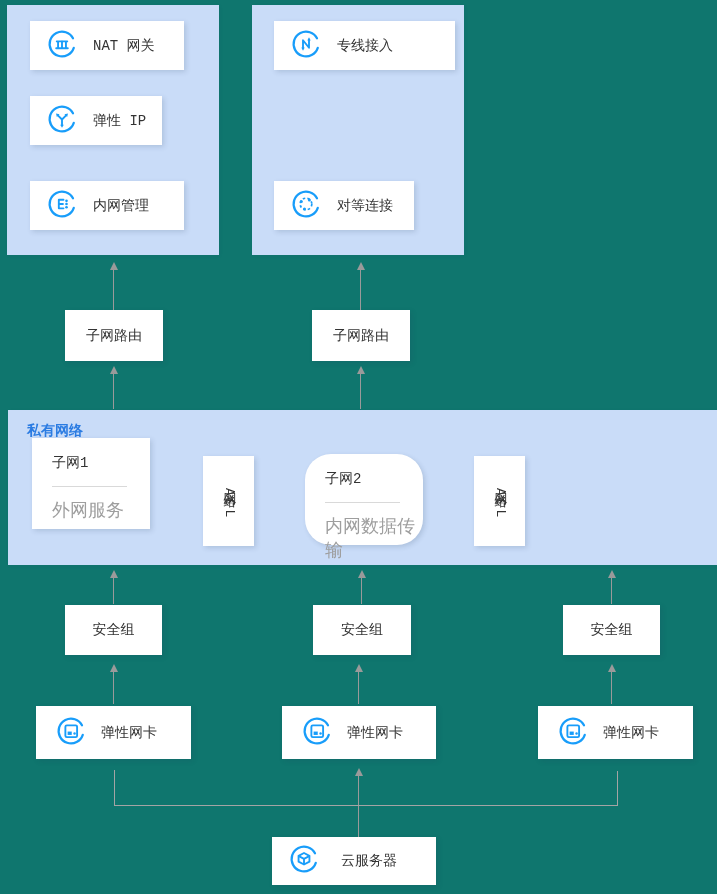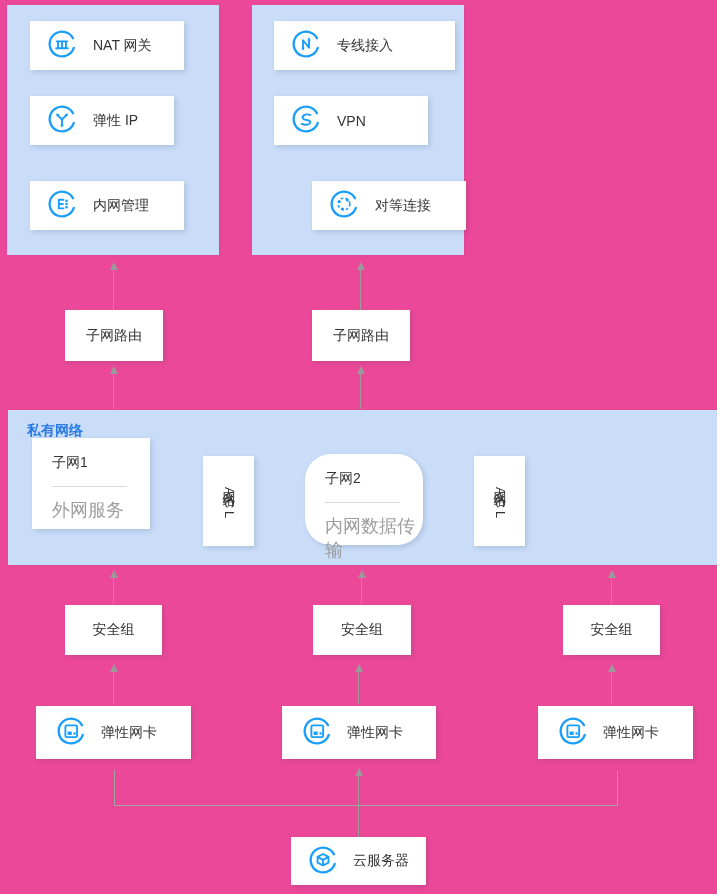--- a/index.html
+++ b/index.html
@@ -1,18 +1,18 @@
 <!DOCTYPE html>
 <html><head>
 <meta charset="utf-8">
 <style>
   html,body{margin:0;padding:0;background:#eef0f5;}
   .canvas{
-    position:relative;width:717px;height:894px;background:#ec4899;
-    font-family:Liberation Sans, sans-serif;overflow:hidden;
+    position:relative;width:717px;height:894px;background:#0f766e;
+    font-family:Liberation Mono, monospace;overflow:hidden;
   }
   .container{
     position:absolute;background:#c9dcf8;
     box-shadow:1px 1px 3px rgba(40,70,110,.08);
   }
   .wcard{
     position:absolute;background:#ffffff;
     box-shadow:2px 2px 5px rgba(31,56,88,.16);
     color:#333;font-size:14px;
   }
@@ -39,21 +39,21 @@
   <div class="container" style="left:7px;top:5px;width:212px;height:250px;">
     <div class="wcard icon-card" style="left:23px;top:16px;width:154px;height:49px;">
       <span>
         <svg class="icn" width="30" height="30" viewBox="0 0 32 32">
           <circle cx="16" cy="16" r="13.2" fill="none" stroke="#189dfa" stroke-width="2.4" stroke-dasharray="72 11" stroke-linecap="round" transform="rotate(18 16 16)"></circle>
           <path d="M9.8 20.5 H22.2 M11.8 20 V14 M16 20 V13 M20.2 20 V14 M10.4 13.2 H21.6" fill="none" stroke="#189dfa" stroke-width="2" stroke-linecap="round"></path>
         </svg>
       </span>
       <span>NAT 网关</span>
     </div>
-    <div class="wcard icon-card" style="left:23px;top:91px;width:144px;height:49px;">
+    <div class="wcard icon-card" style="left:23px;top:91px;width:132px;height:49px;">
       <span>
         <svg class="icn" width="30" height="30" viewBox="0 0 32 32">
           <circle cx="16" cy="16" r="13.2" fill="none" stroke="#189dfa" stroke-width="2.4" stroke-dasharray="72 11" stroke-linecap="round" transform="rotate(18 16 16)"></circle>
           <path d="M16 16.5 L11.6 12.1 M16 16.5 L20.4 12.1 M16 16.5 V22" fill="none" stroke="#189dfa" stroke-width="2" stroke-linecap="round"></path>
           <polygon points="9.6,10.1 13.4,11 10.5,13.9" fill="#189dfa"></polygon>
           <polygon points="22.4,10.1 21.5,13.9 18.6,11" fill="#189dfa"></polygon>
           <polygon points="16,25.2 14.1,22 17.9,22" fill="#189dfa"></polygon>
         </svg>
       </span>
       <span>弹性 IP</span>
@@ -77,30 +77,21 @@
       <span>
         <svg class="icn" width="30" height="30" viewBox="0 0 32 32">
           <circle cx="16" cy="16" r="13.2" fill="none" stroke="#189dfa" stroke-width="2.4" stroke-dasharray="72 11" stroke-linecap="round" transform="rotate(18 16 16)"></circle>
           <path d="M12.8 20.6 V12 L19.2 20 V11.4" fill="none" stroke="#189dfa" stroke-width="2" stroke-linecap="round" stroke-linejoin="round"></path>
           <polygon points="19.2,8.8 17.4,12.2 21,12.2" fill="#189dfa"></polygon>
           <polygon points="12.8,23.2 11,19.8 14.6,19.8" fill="#189dfa"></polygon>
         </svg>
       </span>
       <span>专线接入</span>
     </div>
-    <div class="wcard icon-card" style="left:22px;top:91px;width:154px;height:49px;">
-      <span>
-        <svg class="icn" width="30" height="30" viewBox="0 0 32 32">
-          <circle cx="16" cy="16" r="13.2" fill="none" stroke="#189dfa" stroke-width="2.4" stroke-dasharray="72 11" stroke-linecap="round" transform="rotate(18 16 16)"></circle>
-          <path d="M20.8 11.8 C14.4 9.6 11.5 13 12.8 15.4 C14.1 17.9 19.5 16.3 20.5 18.8 C21.5 21.3 17 23.4 11.3 21.2" fill="none" stroke="#189dfa" stroke-width="2" stroke-linecap="round"></path>
-        </svg>
-      </span>
-      <span>VPN</span>
-    </div>
-    <div class="wcard icon-card" style="left:22px;top:176px;width:154px;height:49px;margin-left:38px;">
+    <div class="wcard icon-card" style="left:22px;top:176px;width:140px;height:49px;">
       <span>
         <svg class="icn" width="30" height="30" viewBox="0 0 32 32">
           <circle cx="16" cy="16" r="13.2" fill="none" stroke="#189dfa" stroke-width="2.4" stroke-dasharray="72 11" stroke-linecap="round" transform="rotate(18 16 16)"></circle>
           <circle cx="16" cy="16" r="6.2" fill="none" stroke="#189dfa" stroke-width="1.8" stroke-dasharray="2.6 2.4"></circle>
           <circle cx="11" cy="13.4" r="1.6" fill="#189dfa"></circle>
           <circle cx="19.6" cy="11.8" r="1.6" fill="#189dfa"></circle>
           <circle cx="14.4" cy="21.2" r="1.6" fill="#189dfa"></circle>
         </svg>
       </span>
       <span>对等连接</span>
@@ -176,21 +167,21 @@
       <svg class="icn" width="30" height="30" viewBox="0 0 32 32">
         <circle cx="16" cy="16" r="13.2" fill="none" stroke="#189dfa" stroke-width="2.4" stroke-dasharray="72 11" stroke-linecap="round" transform="rotate(18 16 16)"></circle>
         <rect x="10" y="10" width="12.5" height="12.5" rx="1.5" fill="none" stroke="#189dfa" stroke-width="2"></rect>
         <rect x="12.4" y="16.6" width="4.4" height="3.6" fill="#189dfa"></rect>
         <circle cx="19.8" cy="18.6" r="1.3" fill="#189dfa"></circle>
       </svg>
     </span>
     <span>弹性网卡</span>
   </div>
 
-  <div class="wcard icon-card" style="left:291px;top:837px;width:135px;height:48px;gap:15px;">
+  <div class="wcard icon-card" style="left:272px;top:837px;width:164px;height:48px;gap:22px;">
     <span>
       <svg class="icn" width="30" height="30" viewBox="0 0 32 32">
         <circle cx="16" cy="16" r="13.2" fill="none" stroke="#189dfa" stroke-width="2.4" stroke-dasharray="72 11" stroke-linecap="round" transform="rotate(18 16 16)"></circle>
         <path d="M16 9.6 L21.8 12.6 V18.8 L16 21.9 L10.2 18.8 V12.6 Z" fill="none" stroke="#189dfa" stroke-width="2" stroke-linejoin="round"></path>
         <path d="M10.5 12.9 L16 15.8 L21.5 12.9 M16 15.8 V21.6" fill="none" stroke="#189dfa" stroke-width="2" stroke-linejoin="round"></path>
       </svg>
     </span>
     <span>云服务器</span>
   </div>
 

